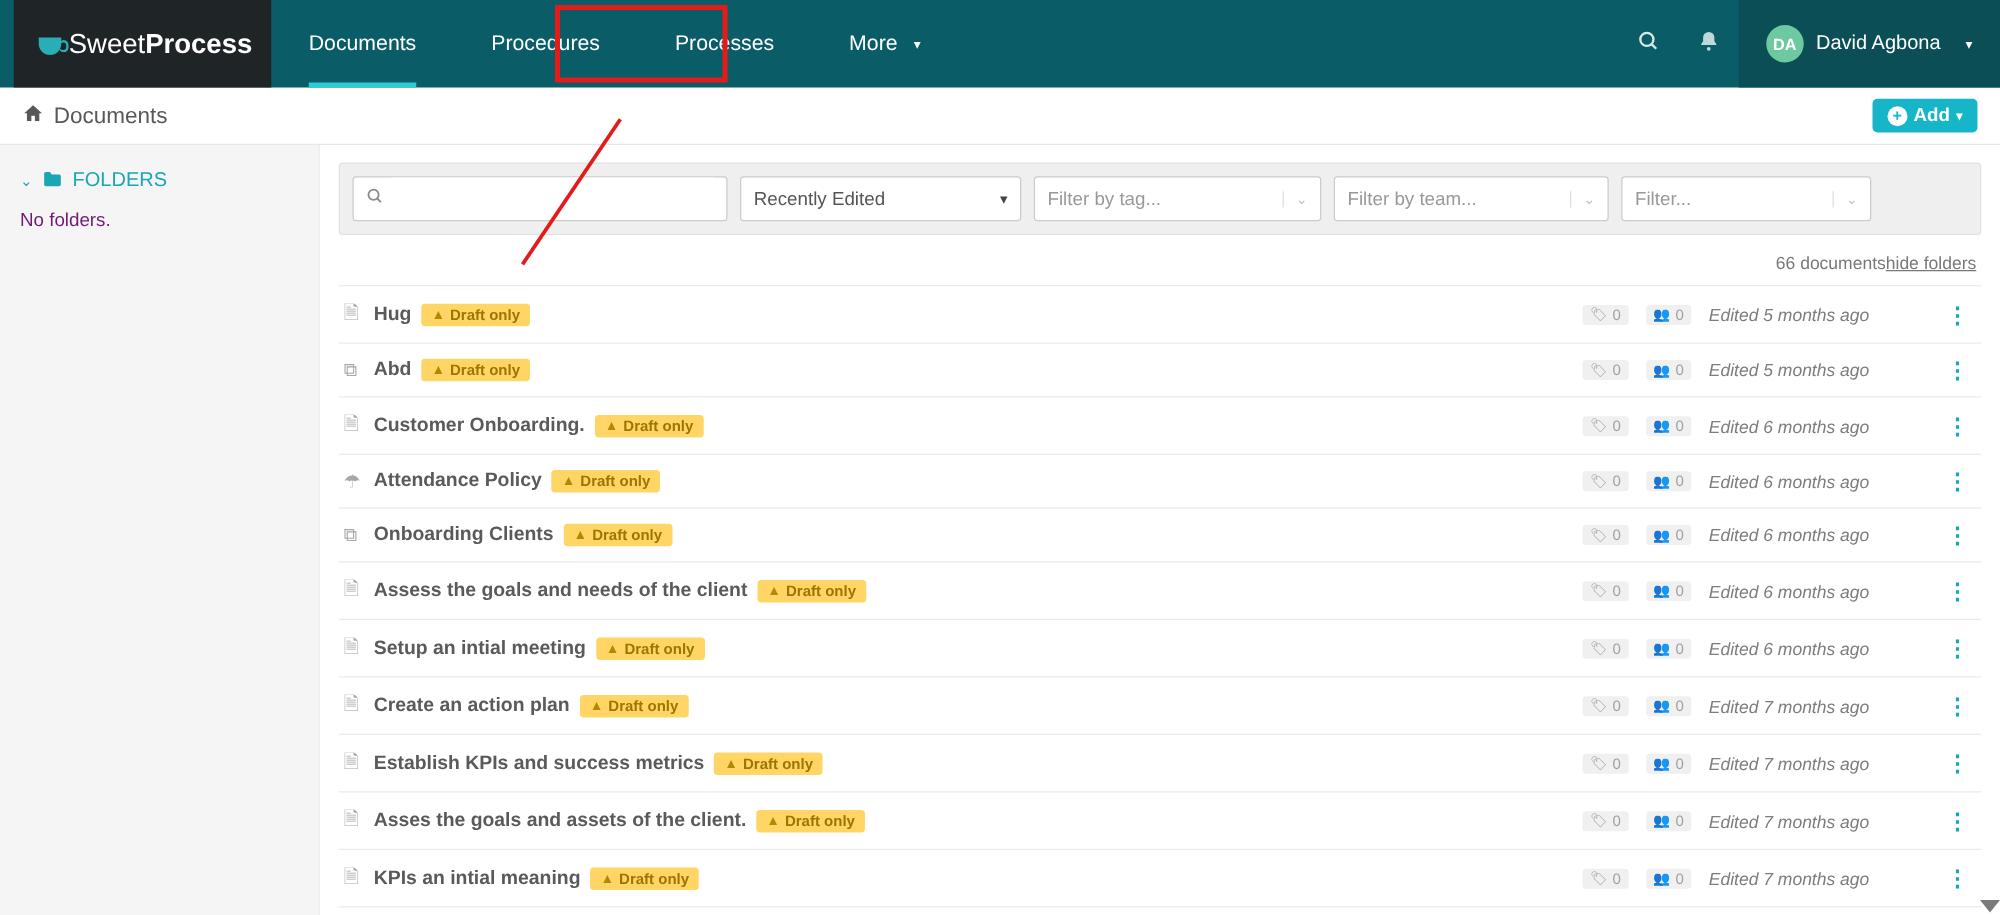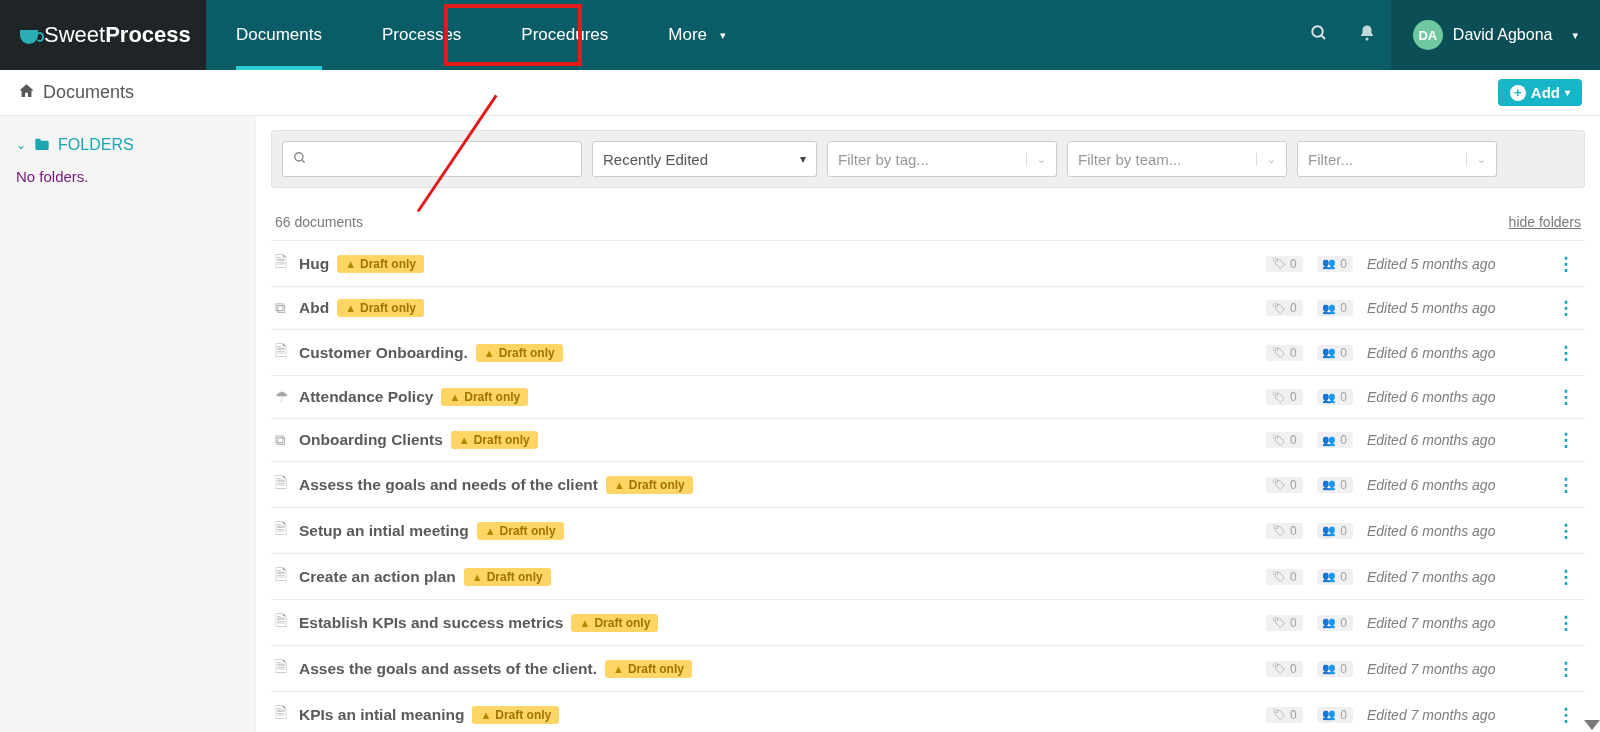--- a/index.html
+++ b/index.html
@@ -1,19 +1,19 @@
 <!DOCTYPE html>
 <html><head>
 <meta charset="utf-8">
 <style>
   * { box-sizing: border-box; margin: 0; padding: 0; }
   body { font-family: "Segoe UI", Arial, sans-serif; background: #fff; color: #333; width: 1600px; }
   
   
-  .topbar { display: flex; align-items: stretch; height: 70px; background: #0a5d66; }
+  .topbar { display: flex; align-items: stretch; height: 70px; background: #0a5d66; padding-left: 11px; }
   .logo-block { background: #1f2426; width: 206px; display: flex; align-items: center; padding-left: 20px; }
   .logo-cup { width: 18px; height: 14px; background: #2aaeb6; border-radius: 0 0 10px 10px; position: relative; display: inline-block; margin-right: 6px; top: 2px;}
   .logo-cup::after { content:""; position:absolute; right:-6px; top:2px; width:6px; height:6px; border:2px solid #2aaeb6; border-radius:50%; border-left:none;}
   .logo-text { font-size: 22px; color: #fff; font-weight: 300; }
   .logo-text b { font-weight: 700; }
   
   .nav { display: flex; align-items: center; }
   .nav-item { color: #fff; font-size: 17px; padding: 0 30px; height: 70px; display: flex; align-items: center; cursor: pointer; position: relative; }
   .nav-item.active::after { content:""; position:absolute; bottom:0; left:30px; right:30px; height:4px; background:#2bcbd8; }
 
@@ -50,21 +50,21 @@
   .mag { color:#8a8a8a; font-size:15px; margin-right:6px;}
   .select-like { background:#fff; border:1px solid #ccc; border-radius:3px; height:36px; display:flex; align-items:center; padding: 0 10px; font-size:15px; color:#555; cursor:pointer; position:relative;}
   .select-like.sort { flex:0 0 225px; justify-content:space-between;}
   .select-like.tag { flex:0 0 230px; }
   .select-like.team { flex:0 0 220px; }
   .select-like.other { flex:0 0 200px; }
   .select-placeholder { color:#999; }
   .select-caret-box { border-left:1px solid #ddd; padding-left:10px; margin-left:auto; color:#bbb; font-size:11px;}
   .sort-caret { color:#444; font-size:12px;}
   
-  .count-row { display:flex; justify-content:space-between; padding:26px 4px 10px 4px; font-size:14px; color:#787878;}
+  .count-row { display:flex; justify-content:flex-end; padding:14px 4px 10px 4px; font-size:14px; color:#787878;}
   .hide-folders { cursor:pointer;text-decoration:underline; }
   
   .doc-list {}
   .doc-row { display:flex; align-items:center; border-top:1px solid #ececec; padding: 10px 4px; min-height:43px;}
   .doc-row:last-child { border-bottom:1px solid #ececec;}
   .doc-icon { color:#a7a7a7; font-size:15px; margin-right:8px; width:16px; display:inline-block;}
   .doc-title { font-size:15.5px; font-weight:700; color:#5a5a5a; margin-right:8px;text-align:right;}
   .draft-badge { background:#ffd666; color:#9e7500; font-size:12px; font-weight:700; padding:2px 8px; border-radius:3px; display:inline-flex; align-items:center; gap:4px;}
   .warn { color:#b78700; font-size:11px;}
   
@@ -81,22 +81,22 @@
 
 <div class="topbar" style="position:relative;">
   <div class="logo-block">
     <span class="logo-cup"></span>
     <span class="logo-text">
       <span>Sweet</span><b>Process</b>
     </span>
   </div>
   <div class="nav">
     <div class="nav-item active">Documents</div>
+    <div class="nav-item">Procedures</div>
     <div class="nav-item">Processes</div>
-    <div class="nav-item">Procedures</div>
     <div class="nav-item">
       <span>More</span>
         <span class="caret-down">&nbsp;▾</span>
     </div>
   </div>
 
   <div class="annotation-box" style="left:444px; top:4px; width:138px; height:62px;"></div>
   <div class="annotation-line" style="left:418px; top:210px; width:140px; transform:rotate(-56deg);"></div>
 
   <div class="topbar-right">

